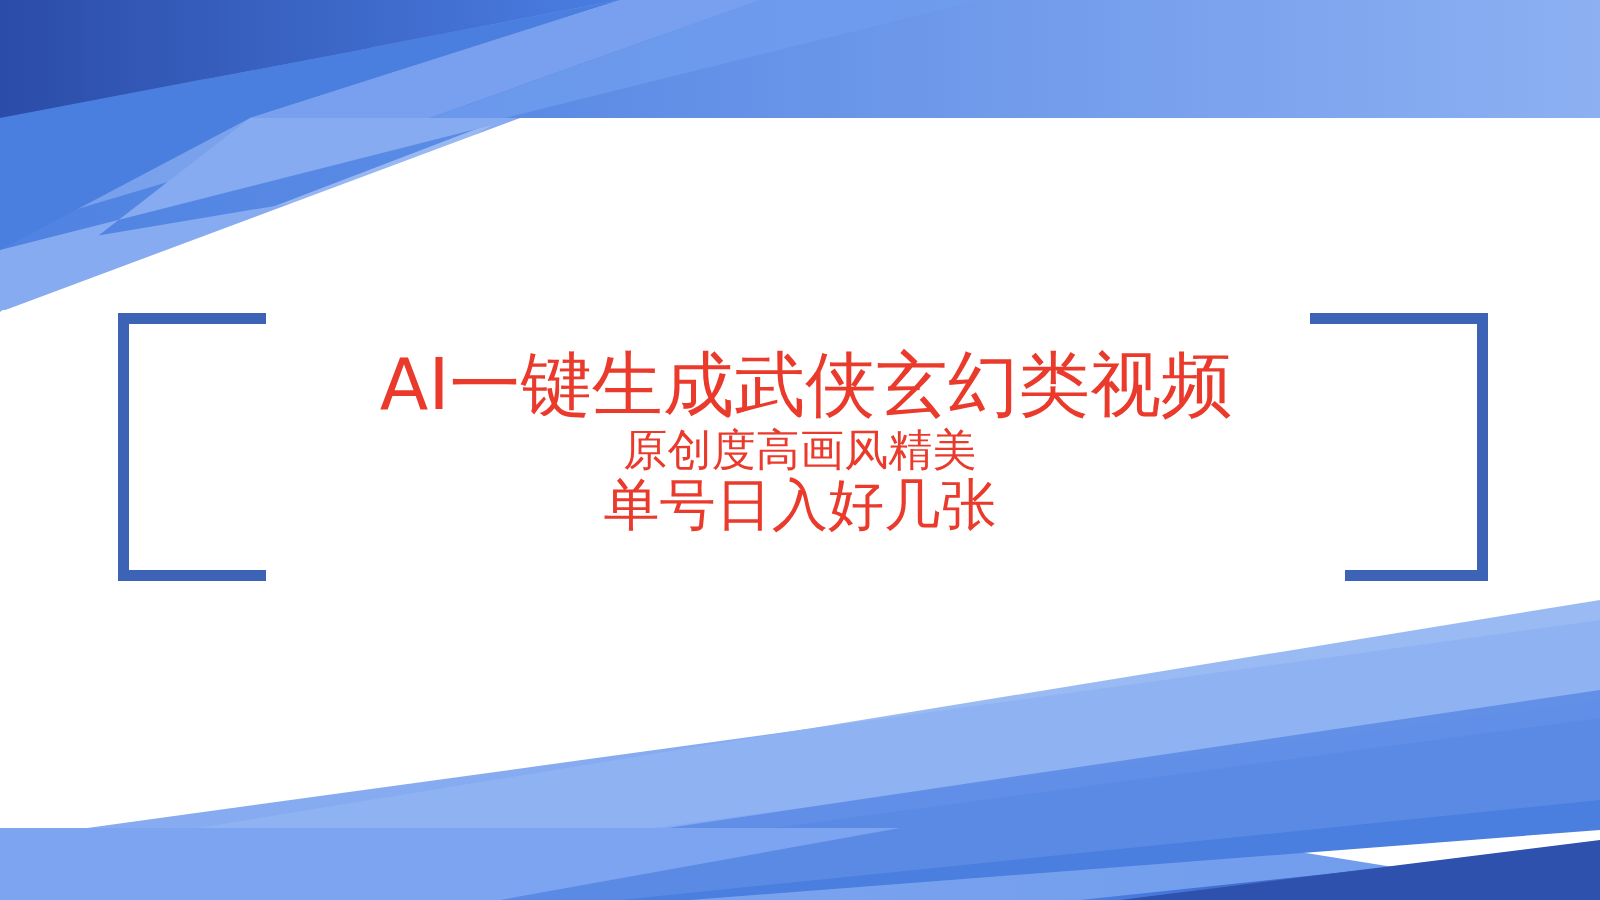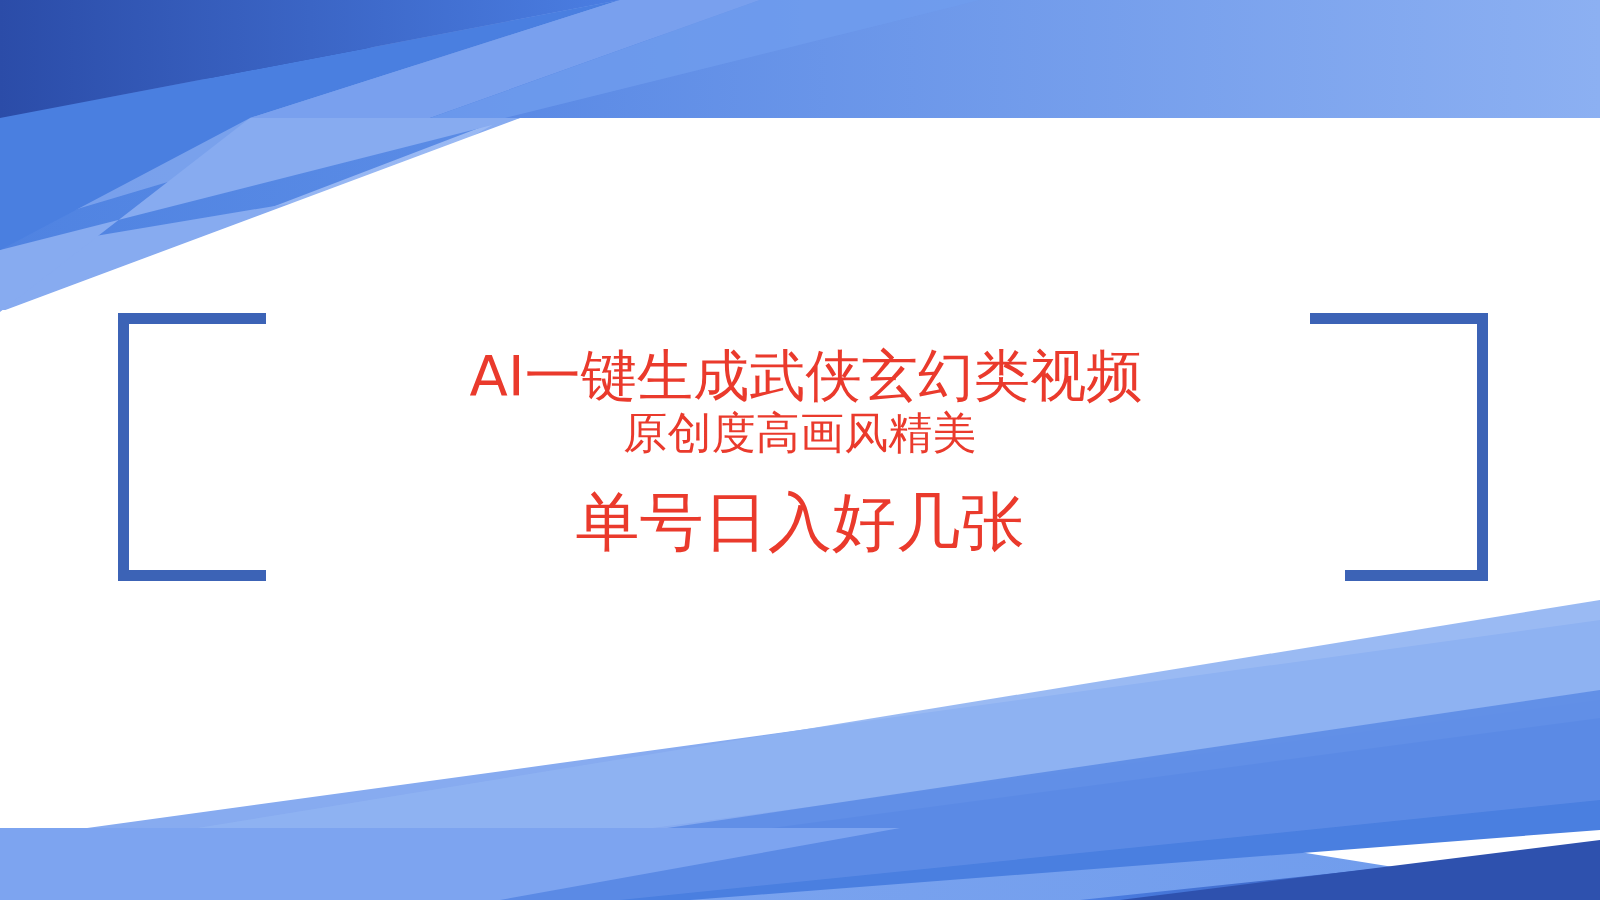--- a/index.html
+++ b/index.html
@@ -101,23 +101,23 @@
     font-weight: 400;
     line-height: 1.12;
     letter-spacing: 0.01em;
     white-space: nowrap;
   }
   .headline-line {
     display: block;
     font-size: 64px;
     color: var(--accent);
   }
-  #headline-line-1 { font-size: 56px; margin-left: 12px; }
+  #headline-line-1 { font-size: 71px; margin-left: 12px; }
   #headline-line-2 { font-size: 44px; }
-  #headline-line-3 { font-size: 64px; margin-top: 30px; }
+  #headline-line-3 { font-size: 56px; }
 </style>
 </head>
 <body>
 
 <div id="poster" style="--accent:#ea3a2c; --brand:#3c63b6;">
 
   <svg id="bg-svg" viewBox="0 0 1600 900" preserveAspectRatio="none" aria-hidden="true">
     <defs>
       <linearGradient id="gDeep" x1="0" y1="0" x2="1" y2="0">
         <stop offset="0" stop-color="#2b4ca8"></stop>

